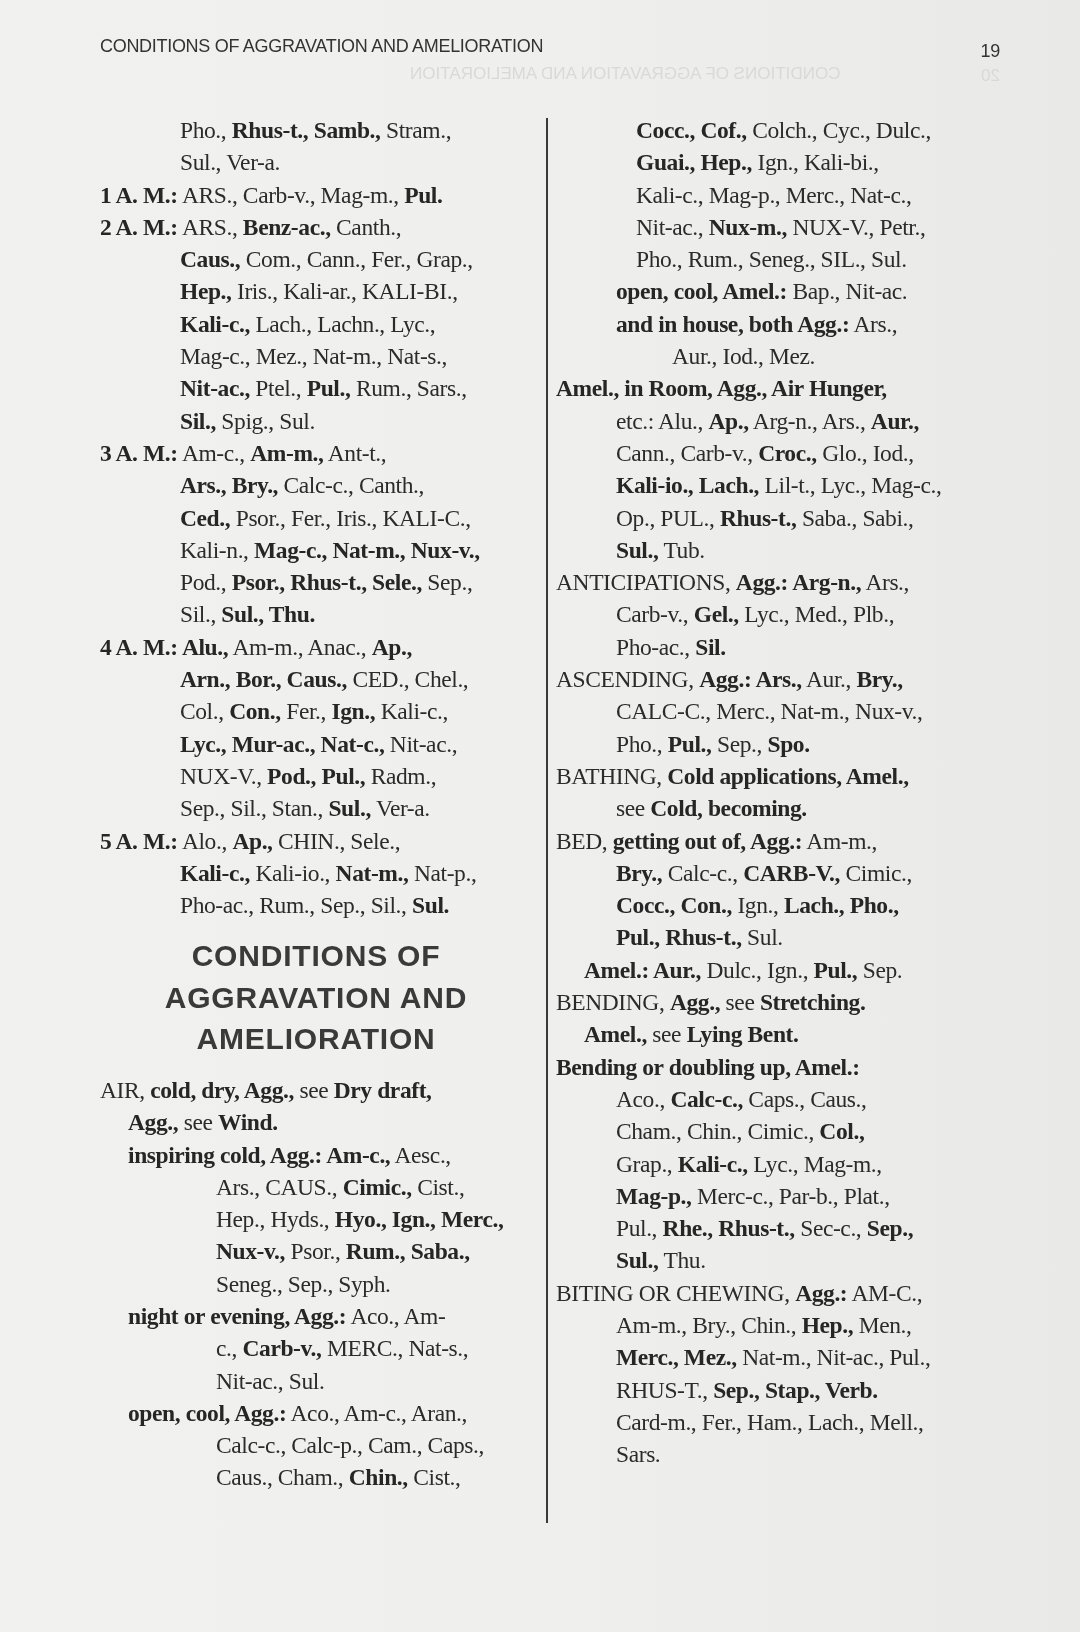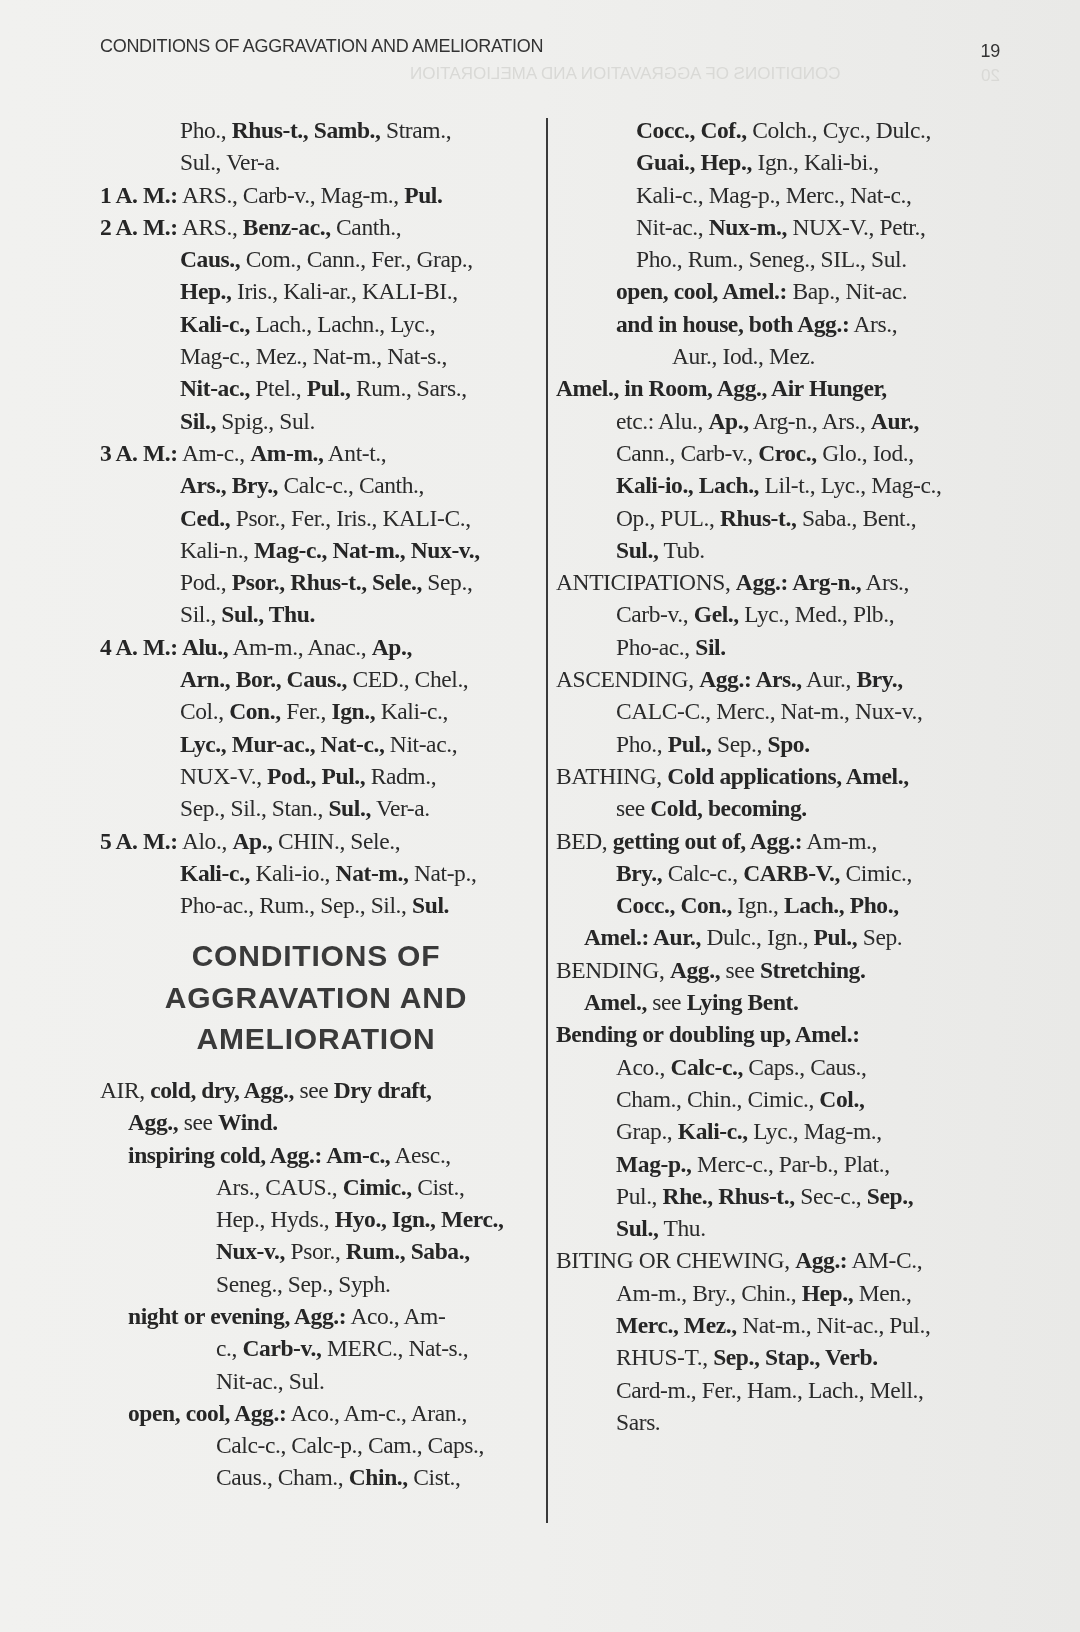--- a/index.html
+++ b/index.html
@@ -118,33 +118,34 @@
       <div class="line ind2"><span>Kali-c., Mag-p., Merc., Nat-c.,</span></div>
       <div class="line ind2"><span>Nit-ac., </span><b>Nux-m.,</b><span> NUX-V., Petr.,</span></div>
       <div class="line ind2"><span>Pho., Rum., Seneg., SIL., Sul.</span></div>
       <div class="line ind3"><b>open, cool, Amel.:</b><span> Bap., Nit-ac.</span></div>
       <div class="line ind3"><b>and in house, both Agg.:</b><span> Ars.,</span></div>
       <div class="line ind4"><span>Aur., Iod., Mez.</span></div>
       <div class="line ind0"><b>Amel., in Room, Agg., Air Hunger,</b></div>
       <div class="line ind3"><span>etc.: Alu., </span><b>Ap.,</b><span> Arg-n., Ars., </span><b>Aur.,</b></div>
       <div class="line ind3"><span>Cann., Carb-v., </span><b>Croc.,</b><span> Glo., Iod.,</span></div>
       <div class="line ind3"><b>Kali-io., Lach.,</b><span> Lil-t., Lyc., Mag-c.,</span></div>
-      <div class="line ind3"><span>Op., PUL., </span><b>Rhus-t.,</b><span> Saba., Bent.,</span></div>
+      <div class="line ind3"><span>Op., PUL., </span><b>Rhus-t.,</b><span> Saba., Sabi.,</span></div>
       <div class="line ind3"><b>Sul.,</b><span> Tub.</span></div>
       <div class="line ind0"><span>ANTICIPATIONS, </span><b>Agg.: Arg-n.,</b><span> Ars.,</span></div>
       <div class="line ind3"><span>Carb-v., </span><b>Gel.,</b><span> Lyc., Med., Plb.,</span></div>
       <div class="line ind3"><span>Pho-ac., </span><b>Sil.</b></div>
       <div class="line ind0"><span>ASCENDING, </span><b>Agg.: Ars.,</b><span> Aur., </span><b>Bry.,</b></div>
       <div class="line ind3"><span>CALC-C., Merc., Nat-m., Nux-v.,</span></div>
       <div class="line ind3"><span>Pho., </span><b>Pul.,</b><span> Sep., </span><b>Spo.</b></div>
       <div class="line ind0"><span>BATHING, </span><b>Cold applications, Amel.,</b></div>
       <div class="line ind3"><span>see </span><b>Cold, becoming.</b></div>
       <div class="line ind0"><span>BED, </span><b>getting out of, Agg.:</b><span> Am-m.,</span></div>
       <div class="line ind3"><b>Bry.,</b><span> Calc-c., </span><b>CARB-V.,</b><span> Cimic.,</span></div>
       <div class="line ind3"><b>Cocc., Con.,</b><span> Ign., </span><b>Lach., Pho.,</b></div>
+      <div class="line ind3"><b>Pul., Rhus-t.,</b><span> Sul.</span></div>
       <div class="line ind1"><b>Amel.: Aur.,</b><span> Dulc., Ign., </span><b>Pul.,</b><span> Sep.</span></div>
       <div class="line ind0"><span>BENDING, </span><b>Agg.,</b><span> see </span><b>Stretching.</b></div>
       <div class="line ind1"><b>Amel.,</b><span> see </span><b>Lying Bent.</b></div>
       <div class="line ind0"><b>Bending or doubling up, Amel.:</b></div>
       <div class="line ind3"><span>Aco., </span><b>Calc-c.,</b><span> Caps., Caus.,</span></div>
       <div class="line ind3"><span>Cham., Chin., Cimic., </span><b>Col.,</b></div>
       <div class="line ind3"><span>Grap., </span><b>Kali-c.,</b><span> Lyc., Mag-m.,</span></div>
       <div class="line ind3"><b>Mag-p.,</b><span> Merc-c., Par-b., Plat.,</span></div>
       <div class="line ind3"><span>Pul., </span><b>Rhe., Rhus-t.,</b><span> Sec-c., </span><b>Sep.,</b></div>
       <div class="line ind3"><b>Sul.,</b><span> Thu.</span></div>

